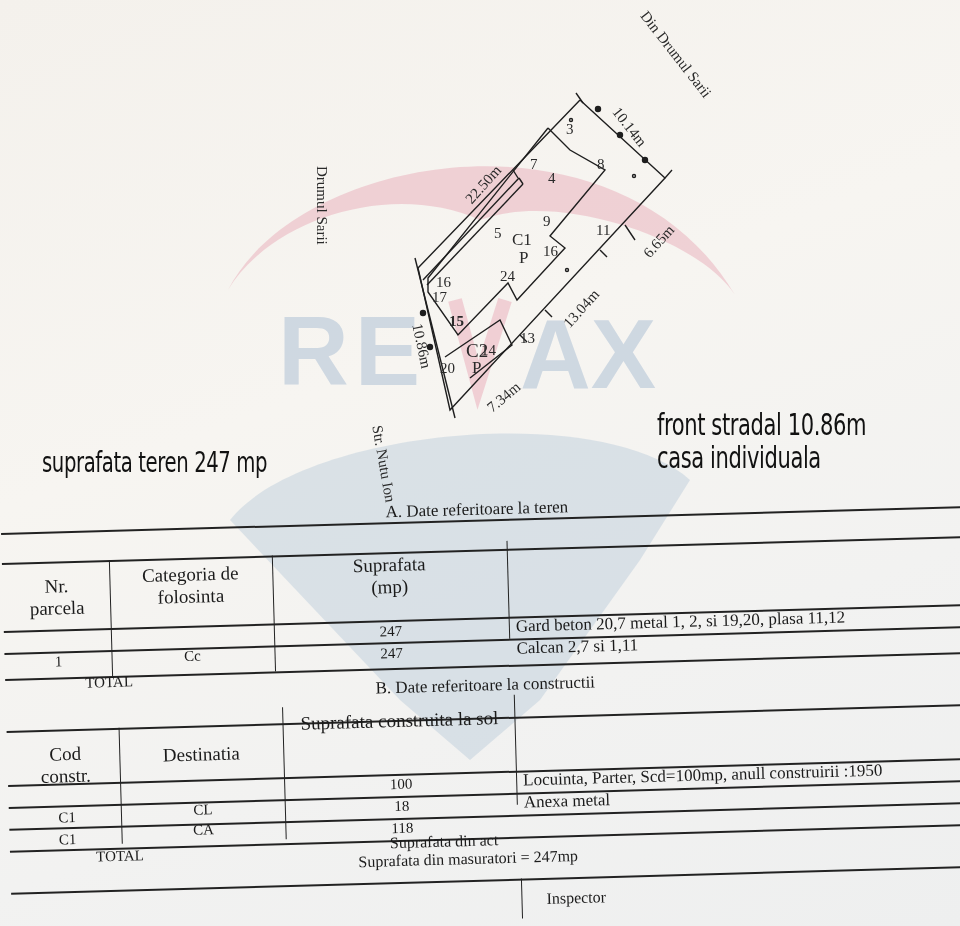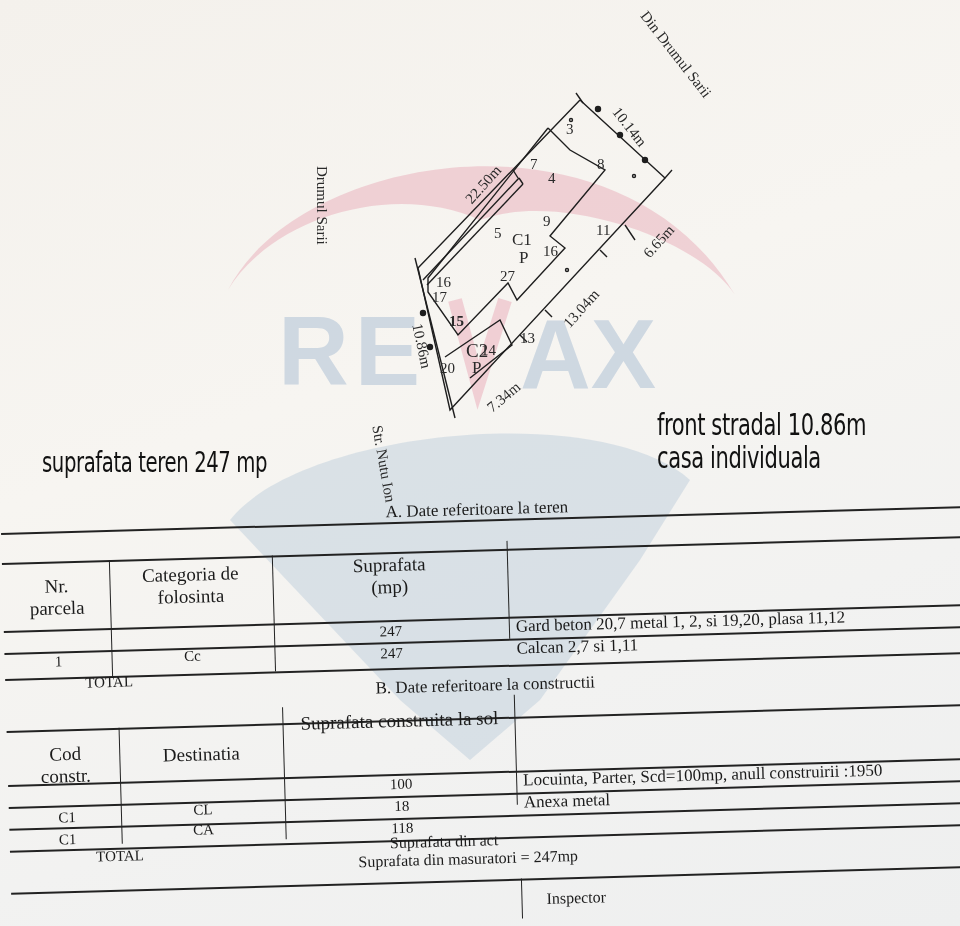--- a/index.html
+++ b/index.html
@@ -92,21 +92,21 @@
 <div class="abs street" style="left:597px; top:156px;">8</div>
 <div class="abs street" style="left:543px; top:213px;">9</div>
 <div class="abs street" style="left:543px; top:243px;">16</div>
 <div class="abs street" style="left:596px; top:222px;">11</div>
 <div class="abs street" style="left:520px; top:300px;margin-top:30px;">13</div>
 <div class="abs street" style="left:481px; top:330px;margin-top:12px;">14</div>
 <div class="abs street" style="left:449px; top:313px;font-weight:bold;">15</div>
 <div class="abs street" style="left:436px; top:274px;">16</div>
 <div class="abs street" style="left:432px; top:289px;font-family:Liberation Serif, serif;">17</div>
 <div class="abs street" style="left:440px; top:360px;">20</div>
-<div class="abs street" style="left:500px; top:268px;">27</div>
+<div class="abs street" style="left:500px; top:268px;">24</div>
 
 <div class="abs street" style="left:512px; top:230px; font-size:17px;">C1</div>
 <div class="abs street" style="left:519px; top:248px; font-size:17px;">P</div>
 <div class="abs street" style="left:466px; top:340px; font-size:19px;">C2</div>
 <div class="abs street" style="left:472px; top:358px; font-size:17px;">P</div>
 
 <div class="abs overlay-text ov-area">suprafata teren 247 mp</div>
 <div class="abs overlay-text ov-front">
   <div>front stradal 10.86m</div>
   <div>casa individuala</div>

